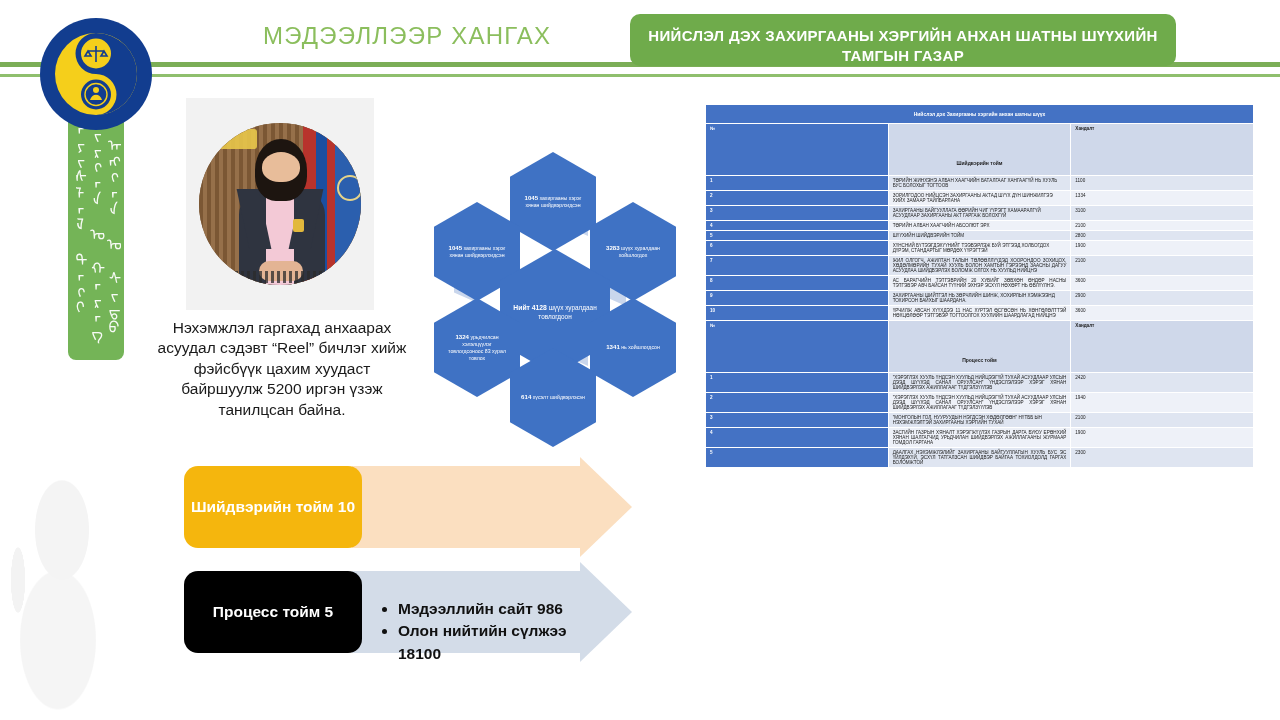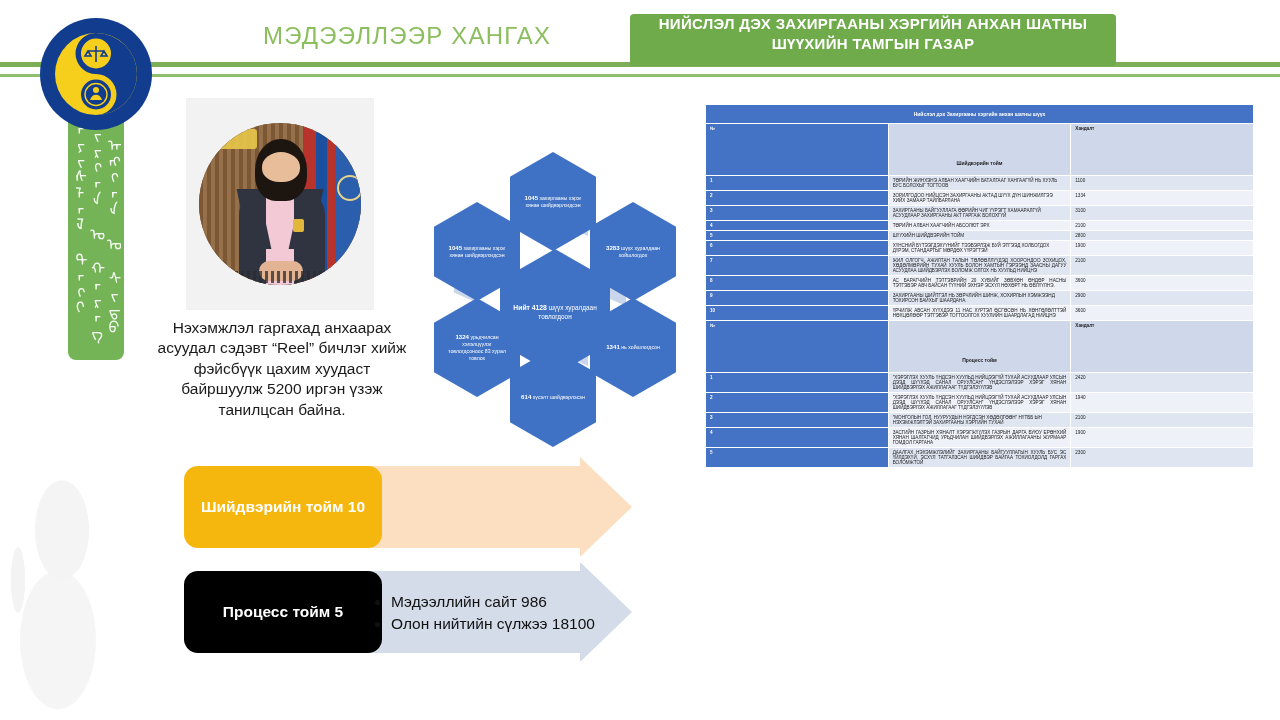--- a/index.html
+++ b/index.html
@@ -34,23 +34,23 @@
   .green-rule2{position:absolute;left:0;top:74px;width:1280px;height:3px;background:#8fbf6d;}
 
   .slide-title{
     position:absolute;left:232px;top:22px;
     color:#8cc63f;color:#8bbe5d;font-size:24px;letter-spacing:1.2px;
     font-weight:400;
     margin-left:31px;
   }
 
   .org-badge{
-    position:absolute;left:630px;top:14px;width:486px;height:52px;
-    background:#6fab4b;border-radius:4px;color:#fff;
-    display:flex;align-items:flex-start;justify-content:center;text-align:center;
+    position:absolute;left:630px;top:14px;width:546px;height:52px;
+    background:#6fab4b;border-radius:10px;color:#fff;
+    display:flex;align-items:flex-end;justify-content:center;text-align:center;
     font-size:15px;font-weight:bold;line-height:1.35;letter-spacing:.3px;
   }
 
   
   .banner{
     position:absolute;left:68px;top:55px;width:56px;height:305px;
     background:#74b457;border-radius:8px;
   }
   .banner-script{
     position:absolute;left:0;top:14px;width:56px;height:280px;
@@ -117,37 +117,37 @@
   }
   .hex b{font-size:6.1px;font-weight:bold;}
   .hex.center{width:110px;height:126px;font-size:6.4px;background:#3f72c4;}
   .hex.center b{font-size:6.8px;}
   .hex-shadow{position:absolute;width:26px;height:34px;background:#c9d6ec;
     clip-path:polygon(0 0,100% 32%,100% 100%,0 66%);z-index:-1;}
 
   
   .arrow-row{position:absolute;}
   .pill{
-    position:absolute;left:0;top:0;width:198px;height:82px;border-radius:14px;
+    position:absolute;left:0;top:0;width:178px;height:82px;border-radius:14px;
     display:flex;align-items:center;justify-content:center;text-align:center;
     color:#fff;font-weight:bold;font-size:15.5px;line-height:1.25;z-index:3;
   }
   .pill.yellow{background:#f5b60d;}
   .pill.blue{background:#000000;}
   .arrow-body{
     position:absolute;left:168px;top:0;width:280px;height:82px;z-index:1;
   }
   .arrow-body .rect{position:absolute;left:0;top:0;width:228px;height:82px;}
   .arrow-body .tip{position:absolute;left:228px;top:-9px;width:52px;height:100px;
     clip-path:polygon(0 0,100% 50%,0 100%);}
   .yellow-fill{background:#fbdfc0;}
   .blue-fill{background:#d3dce8;}
   .arrow-text{position:absolute;left:192px;top:20px;width:240px;
     font-size:15.5px;line-height:1.45;color:#111;z-index:4;}
-  .arrow-text ul{margin:0;padding-left:15px;}
+  .arrow-text ul{margin:7px;padding-left:15px;font-weight:bold;}
   .arrow-text li{list-style:disc;}
 
   
   .tbl{
     position:absolute;left:705px;top:104px;width:549px;
     border-collapse:collapse;table-layout:fixed;
     font-size:4.6px;color:#1b1b1b;
   }
   .tbl th,.tbl td{border:1px solid #ffffff;padding:2px 4px;vertical-align:middle;}
   .tbl .t-title{

